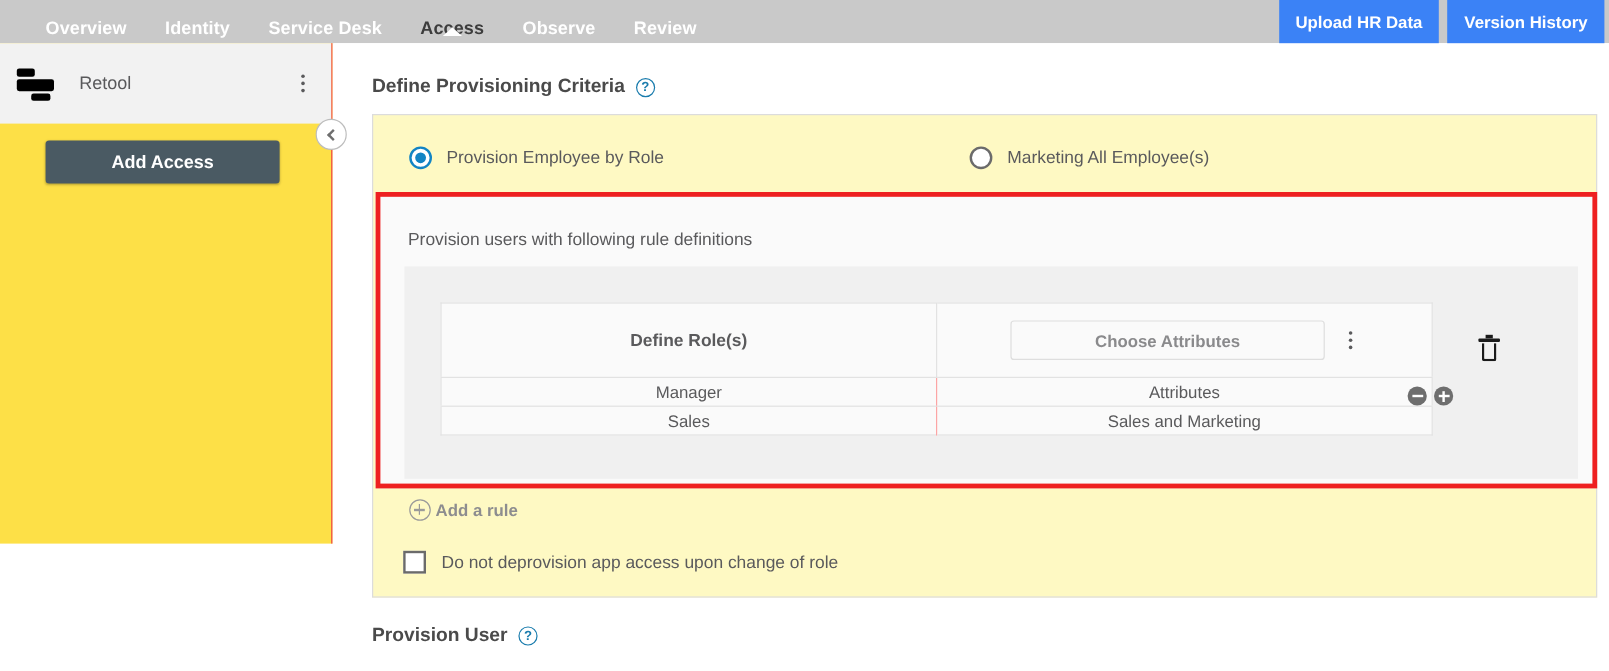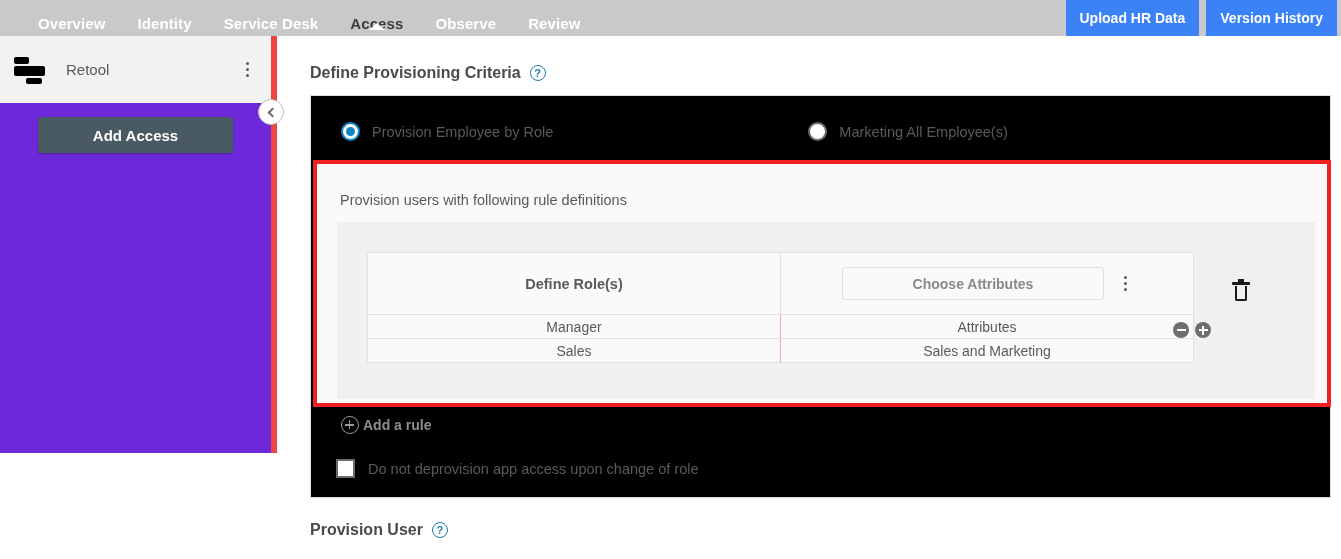--- a/index.html
+++ b/index.html
@@ -43,22 +43,22 @@
     border: none; border-radius: 3px;
     font-family: "Liberation Sans", sans-serif;
     font-size: 14px; font-weight: bold;
     padding: 24px 14px; cursor: pointer;
     white-space: nowrap;
   }
 
   
   .sidebar {
     position: absolute; left: 0; top: 36px; width: 277px; height: 417px;
-    background: #6d28d9;
-    border-right: 6px solid #ef4444;
+    background: #fde047;
+    border-right: 1px solid #ef4444;
   }
   .app-card {
     position: relative;
     height: 67px; background: #f2f2f2;
     display: flex; align-items: center; padding: 0 14px 0 12px;
   }
   .retool-logo {
     width: 36px; height: 30px; position: relative; flex: none;
   }
   .retool-logo i { position: absolute; background: #000000; border-radius: 2px; display: block; }
@@ -114,21 +114,21 @@
     border: 1.5px solid #1a7cad; color: #1a7cad;
     font-size: 11px; font-weight: bold;
     display: flex; align-items: center; justify-content: center;
     cursor: pointer; line-height: 1;
   }
 
   .panel {
     position: relative;
     margin: 13px 10px 0 32px;
     border: 1px solid #dcdcdc;
-    background: #000000;
+    background: #fef9c3;
     height: 403px;
   }
 
   .radio-row { display: flex; align-items: center; padding: 26px 0 0 30px; }
   .radio-opt { display: flex; align-items: center; cursor: pointer; }
   .radio-opt.second { margin-left: 255px; }
   .radio {
     width: 19px; height: 19px; border-radius: 50%;
     border: 2px solid #6b6b6b; background: #ffffff;
     display: flex; align-items: center; justify-content: center; flex: none;

